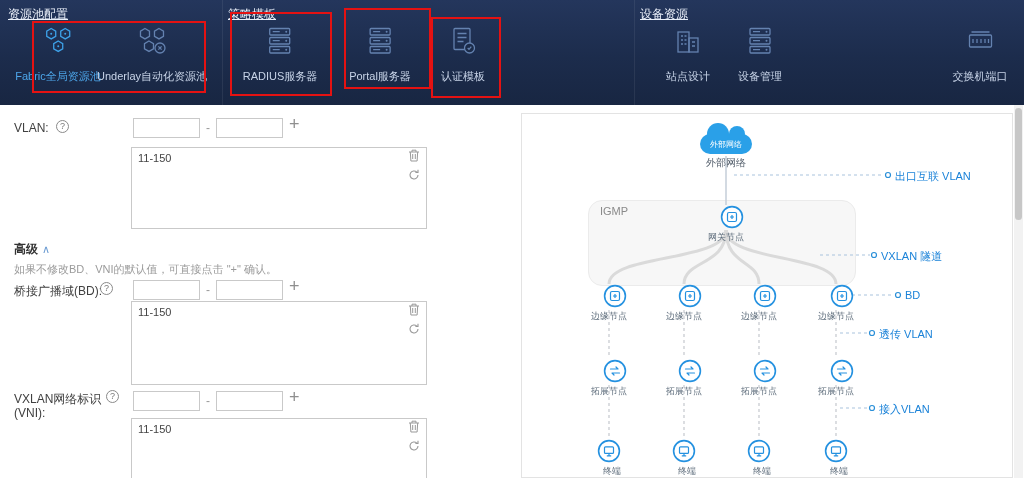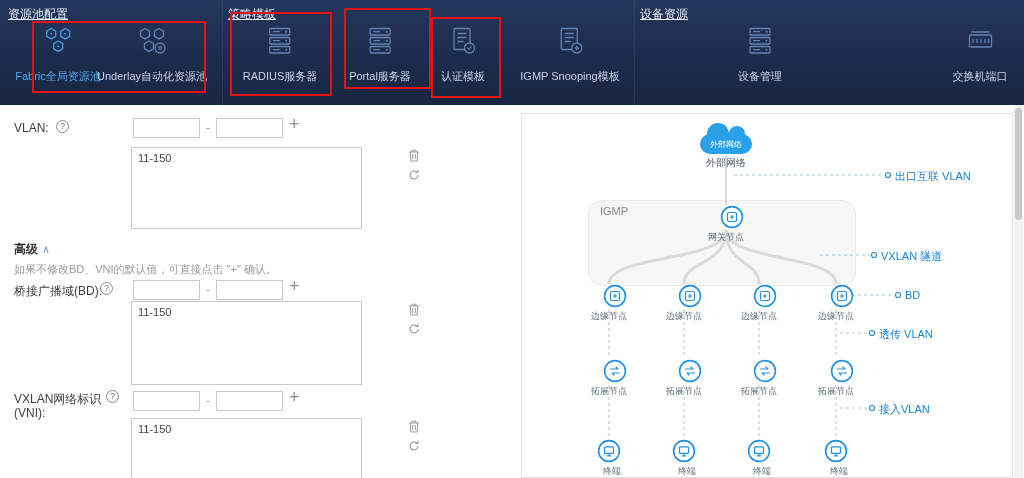--- a/index.html
+++ b/index.html
@@ -24,21 +24,21 @@
   .form-label { position:absolute; font-size:12px; color:#404040; white-space:nowrap; }
   .form-label.strong { font-weight:bold; color:#333; }
   .caret { color:#6b9bd2; font-size:11px; margin-left:4px; font-weight:normal; }
   .hint { position:absolute; font-size:11px; color:#9b9b9b; white-space:nowrap; }
   .help-icon { position:absolute; width:13px; height:13px; border:1px solid #8a8a8a; border-radius:50%;
                color:#777; font-size:9px; line-height:11px; text-align:center; cursor:pointer; }
   .range-input { position:absolute; width:67px; height:20px; border:1px solid #c9c9c9; font-size:11px;
                  padding:0 4px; color:#333; outline:none; }
   .range-sep { position:absolute; color:#999; font-size:12px; }
   .plus-btn { position:absolute; background:none; border:none; color:#8f8f8f; font-size:18px; cursor:pointer; line-height:18px; }
-  .pool-textarea { position:absolute; width:231px; height:82px; border:1px solid #c9c9c9; font-size:11px;
+  .pool-textarea { position:absolute; width:296px; height:82px; border:1px solid #c9c9c9; font-size:11px;
                    font-family:"Liberation Sans",sans-serif; padding:4px 6px; resize:none; color:#444; outline:none; }
   .ta-icons { position:absolute; display:flex; flex-direction:column; gap:7px; }
   .ta-icons span { cursor:pointer; line-height:0; }
 
   
   .diagram { position:absolute; left:521px; top:8px; width:492px; height:365px;
              border:1px solid #e3e3e3; background:#fff; overflow:hidden; }
   .vxlan-box { position:absolute; left:66px; top:86px; width:268px; height:86px;
                background:#f7f7f7; border:1px solid #ebebeb; border-radius:14px; }
   .vxlan-label { position:absolute; left:78px; top:91px; font-size:11px; color:#8a8a8a; }
@@ -133,32 +133,31 @@
       <svg width="34" height="30" viewBox="0 0 34 30" fill="none" stroke="currentColor" stroke-width="1.3">
         <rect x="8" y="2.5" width="16" height="21" rx="1"></rect>
         <path d="M11.5 7.5h9M11.5 11.5h9M11.5 15.5h6"></path>
         <circle cx="23.5" cy="22" r="5" fill="#1b2b49"></circle>
         <path d="M21.7 22l1.3 1.3 2.3-2.7"></path>
       </svg>
     </span>
     <span class="nav-label">认证模板</span>
   </div>
 
-  <div class="nav-item" style="left:570px">
-    <span>
-      <svg width="34" height="30" viewBox="0 0 34 30" fill="none" stroke="currentColor" stroke-width="1.3">
-        <rect x="8" y="2.5" width="16" height="21" rx="1"></rect>
-        <path d="M11.5 7.5h9M11.5 11.5h9M11.5 15.5h6"></path>
-        <circle cx="23.5" cy="22" r="5" fill="#1b2b49"></circle>
-        <path d="M23.5 19.8v4.4M21.3 22h4.4"></path>
-      </svg>
-    </span>
-    <span class="nav-label">IGMP Snooping模板</span>
-  </div>
-
+
+  <div class="nav-item" style="left:688px">
+    <span>
+      <svg width="34" height="30" viewBox="0 0 34 30" fill="none" stroke="currentColor" stroke-width="1.3">
+        <rect x="7" y="6" width="11" height="20"></rect>
+        <rect x="18" y="12" width="9" height="14"></rect>
+        <path d="M10 10h2M13.5 10h2M10 14h2M13.5 14h2M10 18h2M13.5 18h2M21 16h3M21 20h3"></path>
+      </svg>
+    </span>
+    <span class="nav-label">站点设计</span>
+  </div>
 
   <div class="nav-item" style="left:760px">
     <span>
       <svg width="34" height="30" viewBox="0 0 34 30" fill="none" stroke="currentColor" stroke-width="1.3">
         <rect x="7" y="2.5" width="20" height="6.5" rx="1"></rect>
         <rect x="7" y="11.5" width="20" height="6.5" rx="1"></rect>
         <rect x="7" y="20.5" width="20" height="6.5" rx="1"></rect>
         <path d="M10 5.7h7M10 14.7h7M10 23.7h7"></path>
         <circle cx="23.5" cy="5.7" r="1" fill="currentColor" stroke="none"></circle>
         <circle cx="23.5" cy="14.7" r="1" fill="currentColor" stroke="none"></circle>

